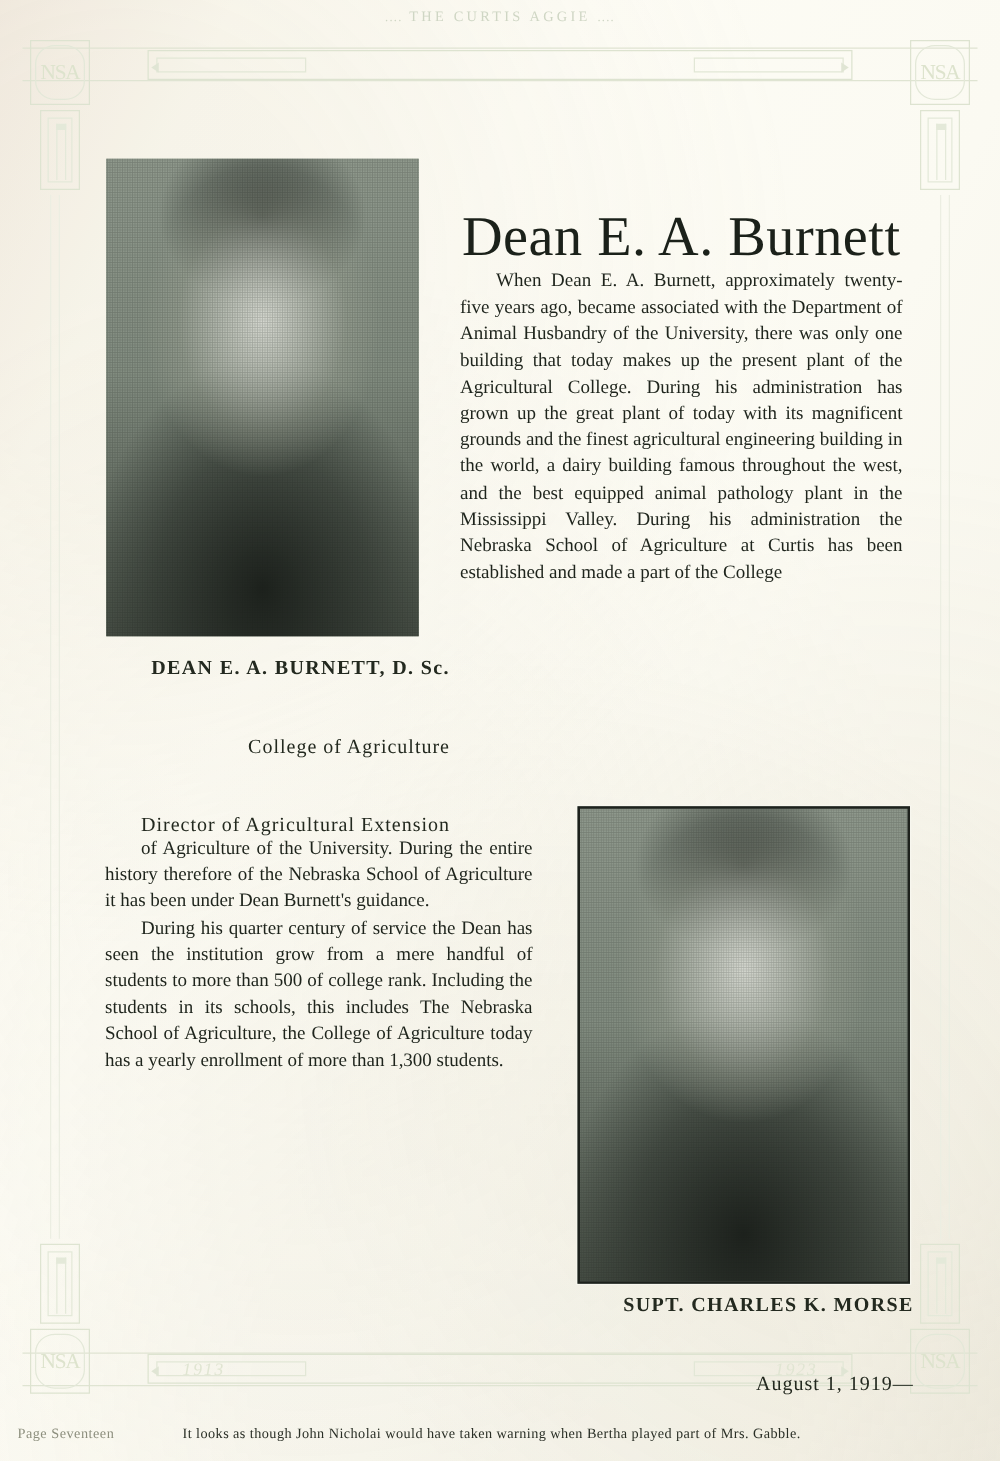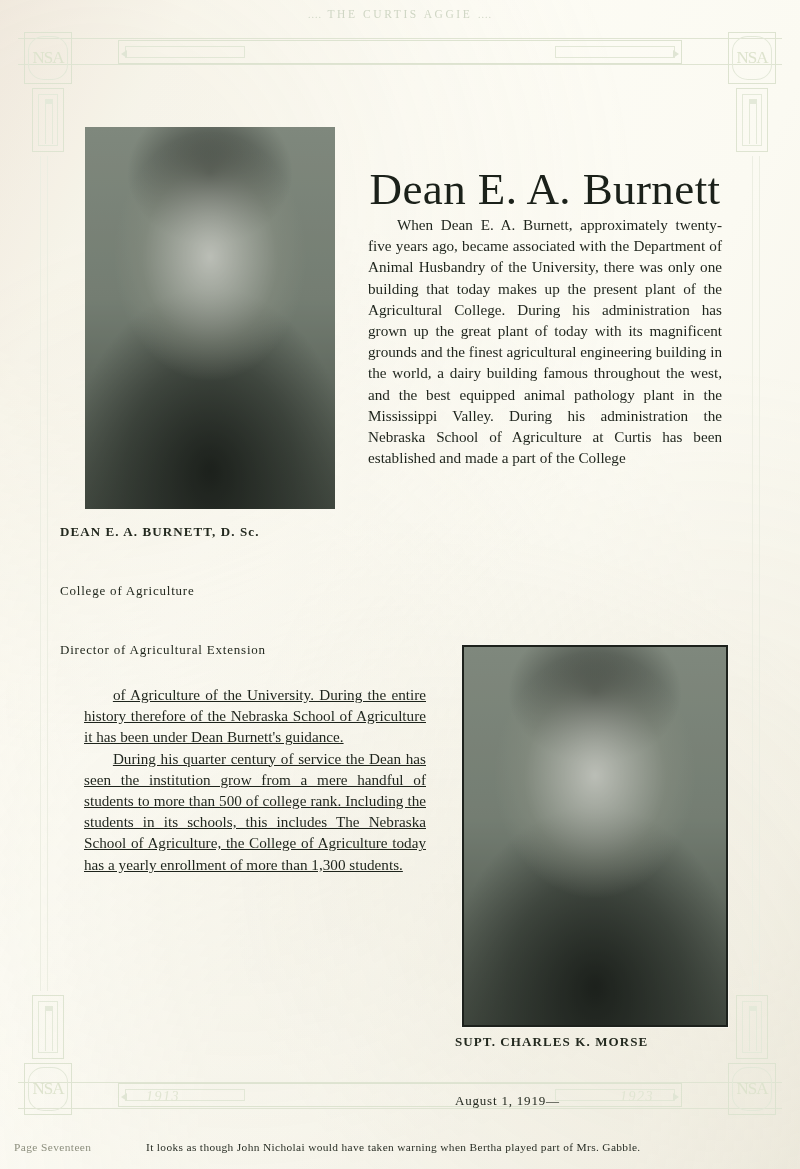--- a/index.html
+++ b/index.html
@@ -197,44 +197,44 @@
   }
   .photo-1 { left: 85px; top: 127px; width: 250px; height: 382px; }
   .photo-2 {
     left: 462px; top: 645px; width: 262px; height: 378px;
     border: 2px solid #1d211c;
     box-shadow: 0 0 0 1px #f7f6ee;
   }
 
   .caption {
     position: absolute;
-    text-align: left;
-    font-family: "Liberation Serif", serif;
-    font-size: 13px;
+    text-align: right;
+    font-family: "Liberation Serif", serif;
+    font-size: 16px;
     line-height: 1.45;
     color: #23291f;
     letter-spacing: .6px;
   }
   .caption .line1 { font-weight: bold; letter-spacing: 1.1px; }
   .caption .line2,
   .caption .line3 { letter-spacing: .8px; margin-top: 40px; }
   .caption-1 { left: 60px; top: 523px; width: 300px; }
   .caption-2 { left: 455px; top: 1033px; width: 276px; }
 
   .col {
     position: absolute;
     font-family: "Liberation Serif", serif;
     color: #1e241c;
     text-align: justify;
     font-size: 15.2px;
     line-height: 21.2px;
   }
   .col p { margin: 0; text-indent: 1.9em; }
   .col-right { left: 368px; top: 214px; width: 354px; }
-  .col-left  { left: 84px;  top: 684px; width: 342px; text-decoration: underline; }
+  .col-left  { left: 84px;  top: 668px; width: 342px; }
   .col-left p + p { margin-top: 0; }
 
   .headline {
     position: absolute;
     left: 368px;
     top: 163px;
     width: 354px;
     text-align: center;
     font-family: "Liberation Serif", serif;
     font-size: 45px;

